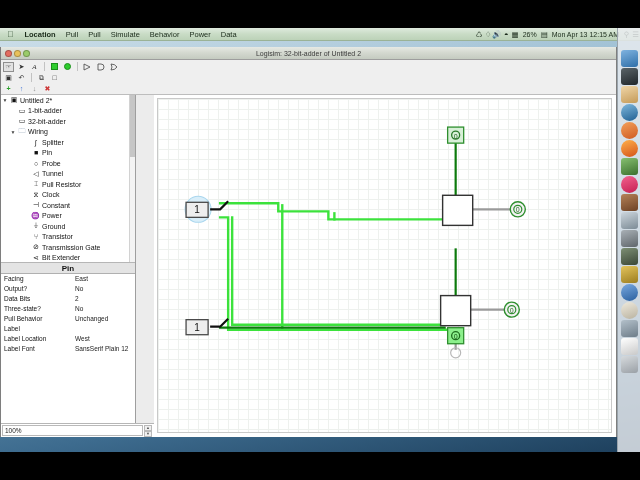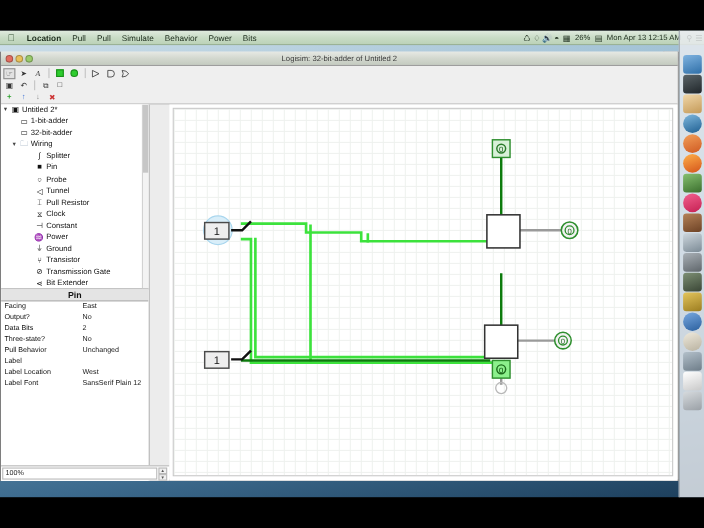--- a/index.html
+++ b/index.html
@@ -160,21 +160,21 @@
   <div id="desktop"></div>
 
   <div id="menubar">
     <span class="apple"></span>
     <span class="mi bold">Location</span>
     <span class="mi">Pull</span>
     <span class="mi">Pull</span>
     <span class="mi">Simulate</span>
     <span class="mi">Behavior</span>
     <span class="mi">Power</span>
-    <span class="mi">Bits</span>
+    <span class="mi">Data</span>
     <span class="spacer"></span>
     <span class="sicon">♺</span>
     <span class="sicon">♢</span>
     <span class="sicon">🔊</span>
     <span class="sicon">◓</span>
     <span class="sicon">▦</span>
     <span class="status">26%</span>
     <span class="sicon">▤</span>
     <span class="status">Mon Apr 13  12:15 AM</span>
     <span class="sicon">⚲</span>

